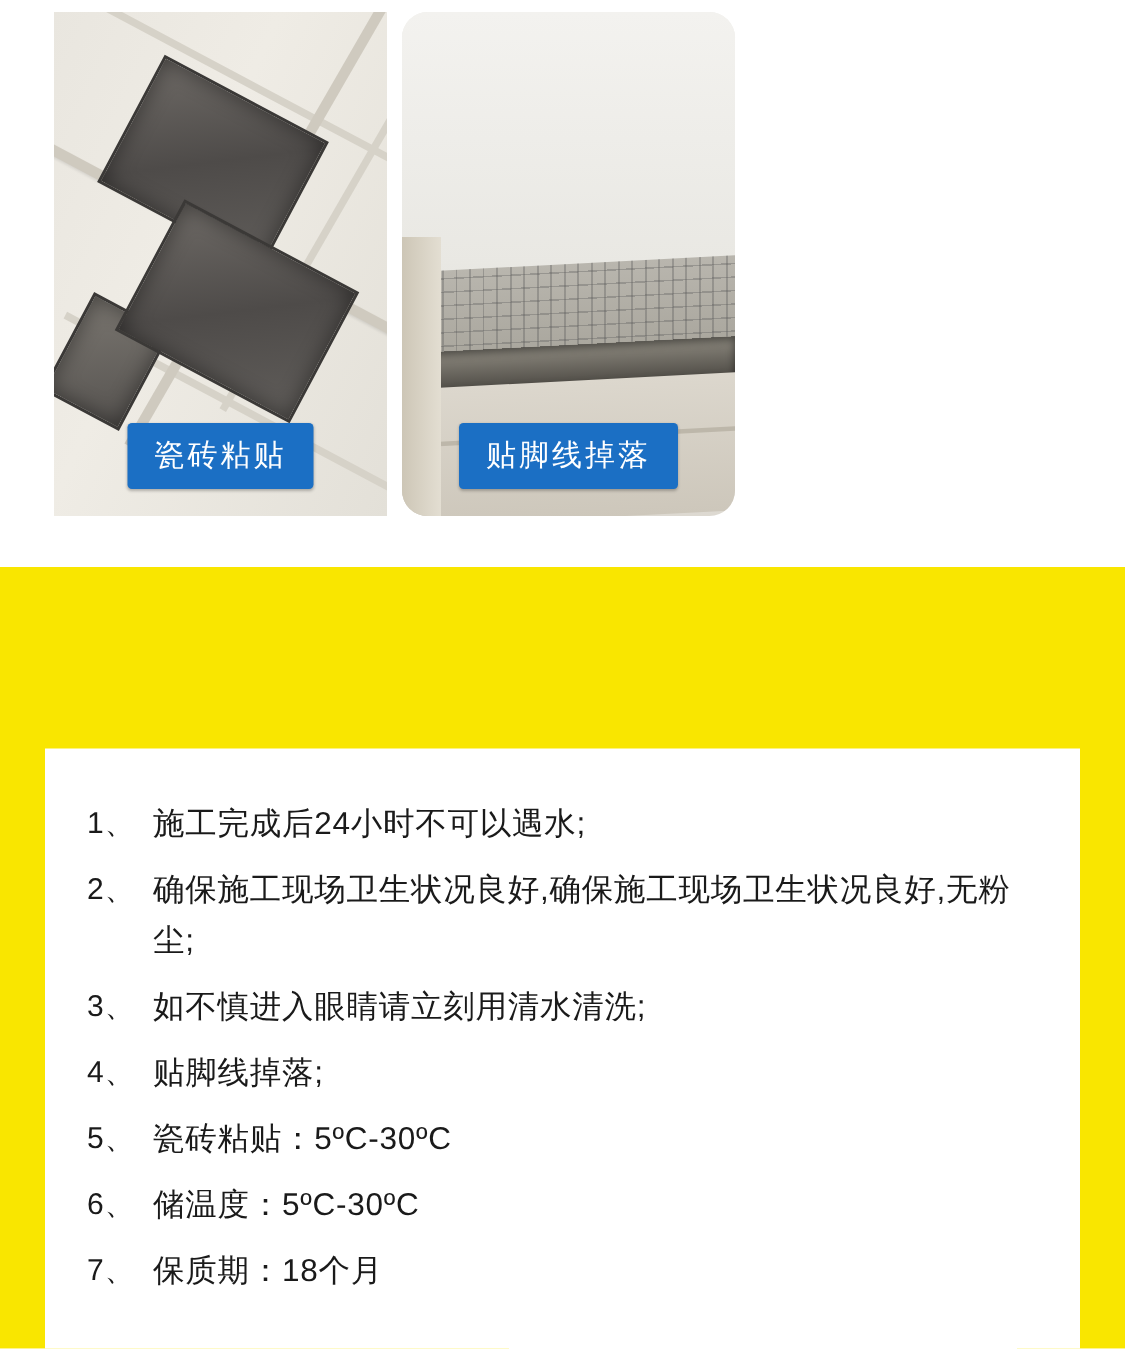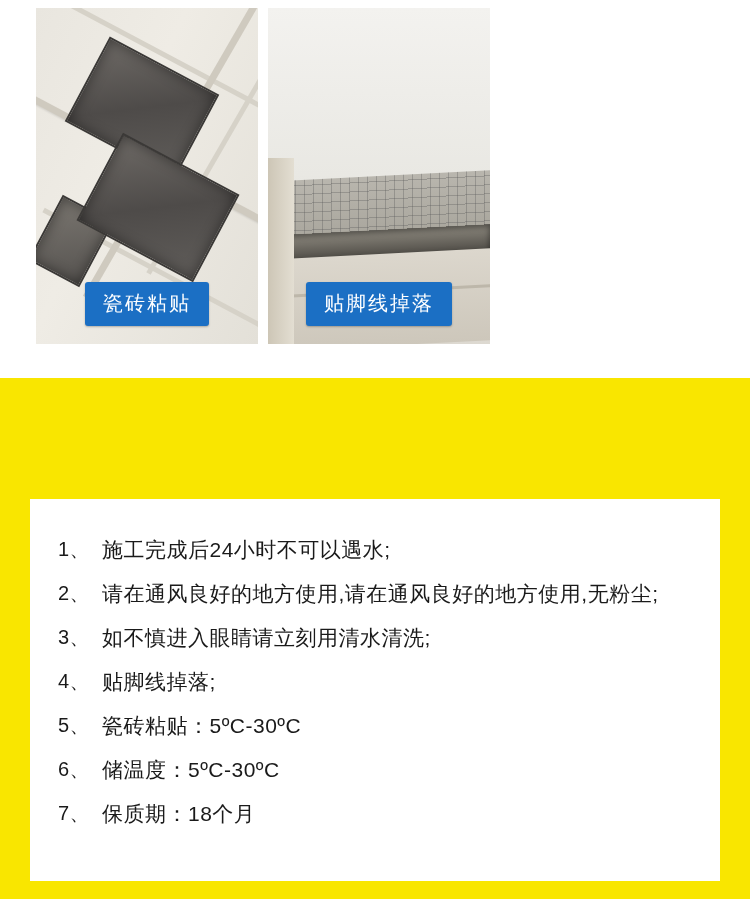--- a/index.html
+++ b/index.html
@@ -76,21 +76,21 @@
     position: absolute;
     background: linear-gradient(145deg, #6e6a66 0%, #4e4b49 50%, #605d5a 100%);
     border: 2px solid #3b3937;
     box-shadow: inset 0 0 14px rgba(0,0,0,.45);
   }
   .ph1 .dt1 { width: 120px; height: 92px; left: 44px; top: 52px; transform: rotate(28deg); }
   .ph1 .dt2 { width: 128px; height: 95px; left: 56px; top: 150px; transform: rotate(28deg); }
   .ph1 .dt3 { width: 54px;  height: 70px; left: 6px;  top: 196px; transform: rotate(28deg); background: linear-gradient(145deg,#7a7670,#565350); }
 
   
-  .ph2 { background: linear-gradient(180deg, #efeeea 0%, #e8e7e2 55%, #ddd9d1 100%); }
+  .ph2 { background: linear-gradient(180deg, #efeeea 0%, #e8e7e2 55%, #ddd9d1 100%); border-radius: 17px; }
   .ph2 .wall-top {
     position: absolute; left: 0; top: 0; width: 100%; height: 168px;
     background: linear-gradient(180deg,#f3f2ef 0%, #e9e8e3 100%);
   }
   .ph2 .mesh {
     position: absolute; left: 0; top: 168px; width: 100%; height: 60px;
     background:
       repeating-linear-gradient(90deg, rgba(90,90,90,.35) 0 1px, transparent 1px 9px),
       repeating-linear-gradient(0deg, rgba(90,90,90,.35) 0 1px, transparent 1px 9px),
       linear-gradient(180deg,#b9b6ae,#a9a69d);
@@ -236,21 +236,21 @@
 <div class="yellow-band">
   <div class="notes-card">
 
     <div class="note-item">
       <span class="note-num">1、</span>
       <span class="note-text">施工完成后24小时不可以遇水;</span>
     </div>
 
     <div class="note-item">
       <span class="note-num">2、</span>
-      <span class="note-text">请在通风良好的地方使用,请在通风良好的地方使用,无粉尘;</span>
+      <span class="note-text">确保施工现场卫生状况良好,确保施工现场卫生状况良好,无粉尘;</span>
     </div>
 
     <div class="note-item">
       <span class="note-num">3、</span>
       <span class="note-text">如不慎进入眼睛请立刻用清水清洗;</span>
     </div>
 
     <div class="note-item">
       <span class="note-num">4、</span>
       <span class="note-text">贴脚线掉落;</span>

